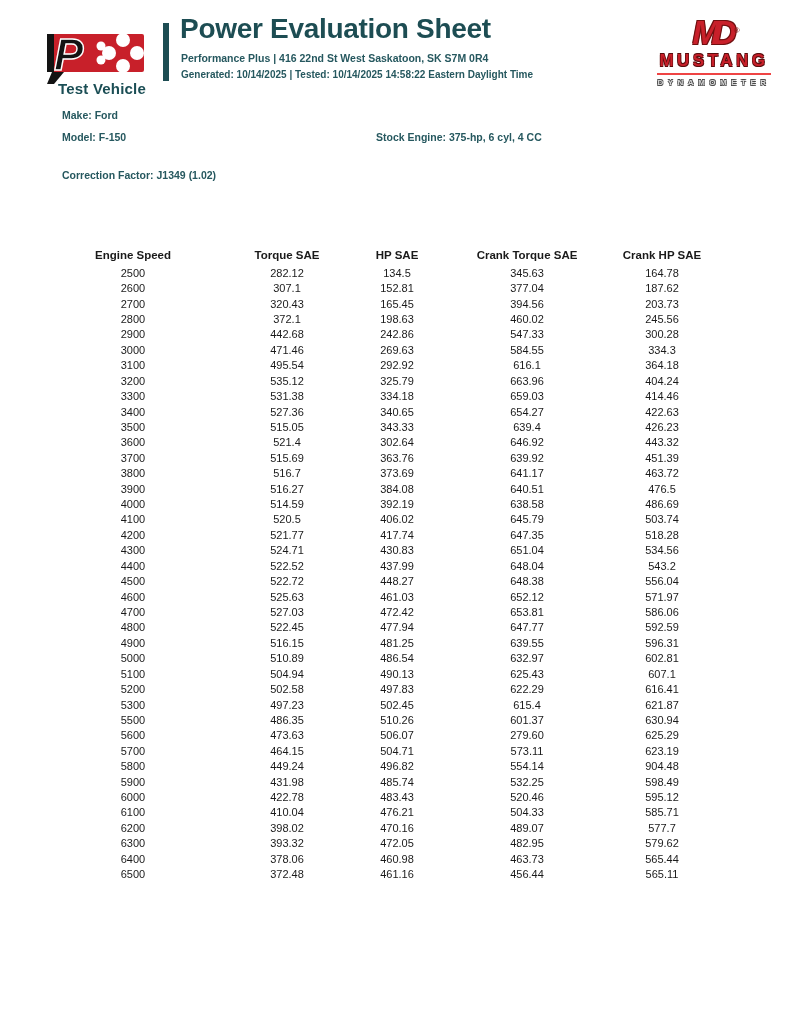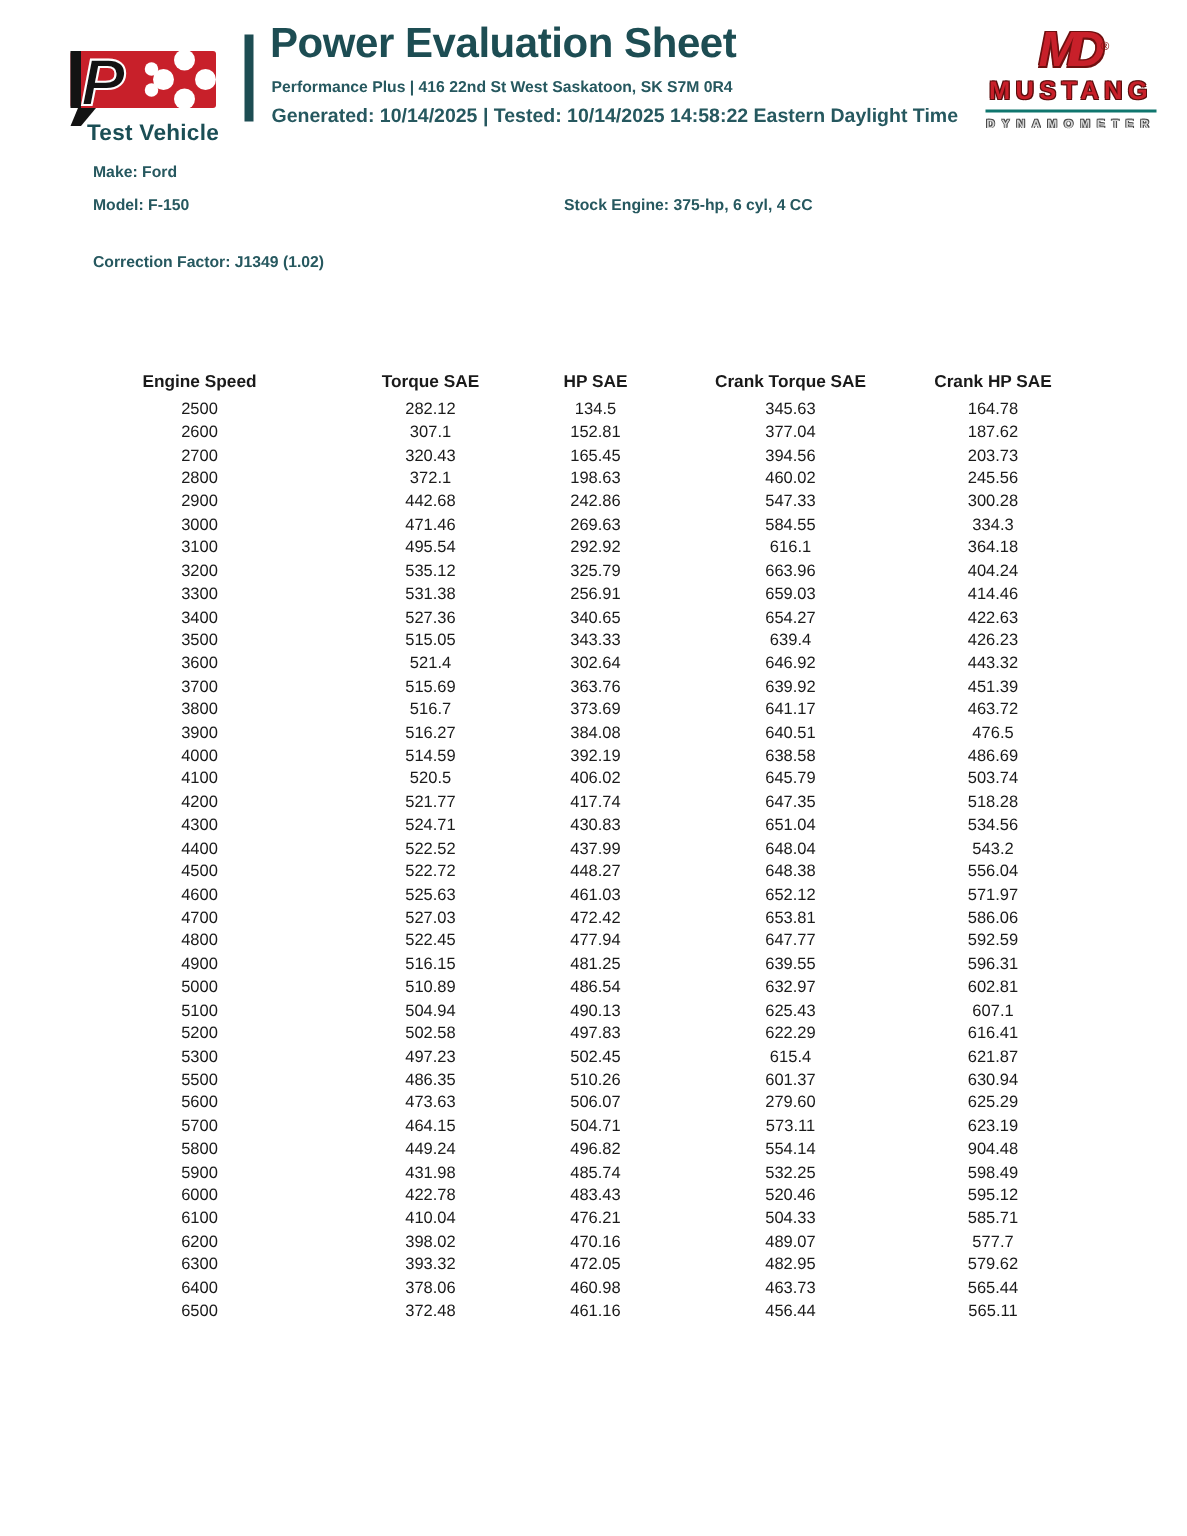--- a/index.html
+++ b/index.html
@@ -15,36 +15,36 @@
   .brand-label{
     position:absolute;left:58px;top:80px;
     font-size:15px;font-weight:bold;color:#1b4e55;letter-spacing:.2px;
   }
   .title-bar{position:absolute;left:163px;top:23px;width:6px;height:58px;background:#1d4d53;}
   .doc-title{
     position:absolute;left:180px;top:13px;
     font-size:28px;font-weight:bold;color:#1d4d53;letter-spacing:-.3px;
   }
   .doc-sub1{position:absolute;left:181px;top:52px;font-size:10.5px;font-weight:bold;color:#26585f;}
-  .doc-sub2{position:absolute;left:181px;top:69px;font-size:13px;font-weight:bold;color:#26585f;}
+  .doc-sub2{position:absolute;left:181px;top:69px;font-size:10px;font-weight:bold;color:#26585f;}
 
   
   .mustang{position:absolute;left:646px;top:16px;width:136px;text-align:center;}
   .md-row{position:relative;height:34px;line-height:34px;}
   .md-mono{
     font-size:33px;font-weight:bold;font-style:italic;color:#c8202a;
     letter-spacing:-7px;
     text-shadow:1px 1px 0 #701010,-1px -1px 0 #701010,1px -1px 0 #701010,-1px 1px 0 #701010;
   }
   .md-reg{font-size:8px;font-weight:bold;color:#8a1515;vertical-align:top;position:relative;top:-2px;left:4px;}
   .mustang-word{
     display:inline-block;
     font-size:17px;font-weight:bold;color:#c8202a;letter-spacing:3.5px;
     text-shadow:.7px .7px 0 #5a0d0d,-.7px -.7px 0 #5a0d0d,.7px -.7px 0 #5a0d0d,-.7px .7px 0 #5a0d0d;
-    border-bottom:2px solid #0f766e;
+    border-bottom:2px solid #ef4444;
     padding:0 2px 2px 2px;margin-top:1px;
   }
   .dyno-word{
     margin-top:3px;
     font-size:8px;font-weight:bold;color:#d6d6d6;letter-spacing:4.5px;
     text-shadow:.6px .6px 0 #4a4a4a,-.6px -.6px 0 #4a4a4a,.6px -.6px 0 #4a4a4a,-.6px .6px 0 #4a4a4a;
   }
 
   
   .info-make{position:absolute;left:62px;top:109px;font-size:10.5px;font-weight:bold;color:#26585f;}
@@ -167,21 +167,21 @@
         <div class="tr">
           <div class="td">3200</div>
           <div class="td">535.12</div>
           <div class="td">325.79</div>
           <div class="td">663.96</div>
           <div class="td">404.24</div>
         </div>
         <div class="tr">
           <div class="td">3300</div>
           <div class="td">531.38</div>
-          <div class="td">256.91</div>
+          <div class="td">334.18</div>
           <div class="td">659.03</div>
           <div class="td">414.46</div>
         </div>
         <div class="tr">
           <div class="td">3400</div>
           <div class="td">527.36</div>
           <div class="td">340.65</div>
           <div class="td">654.27</div>
           <div class="td">422.63</div>
         </div>

